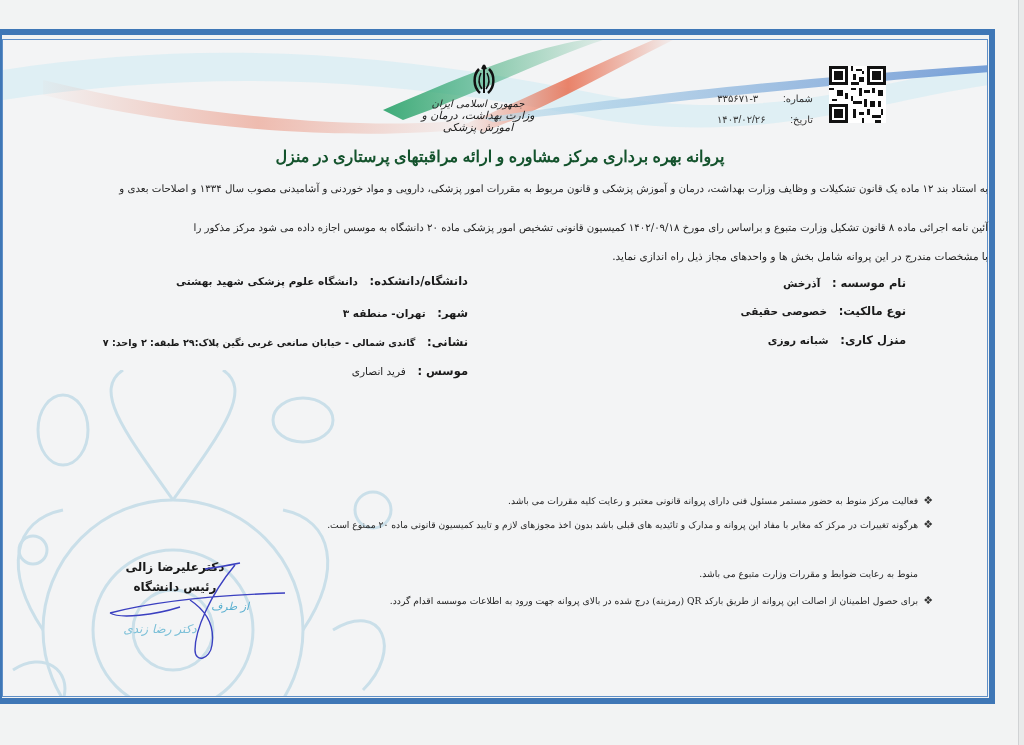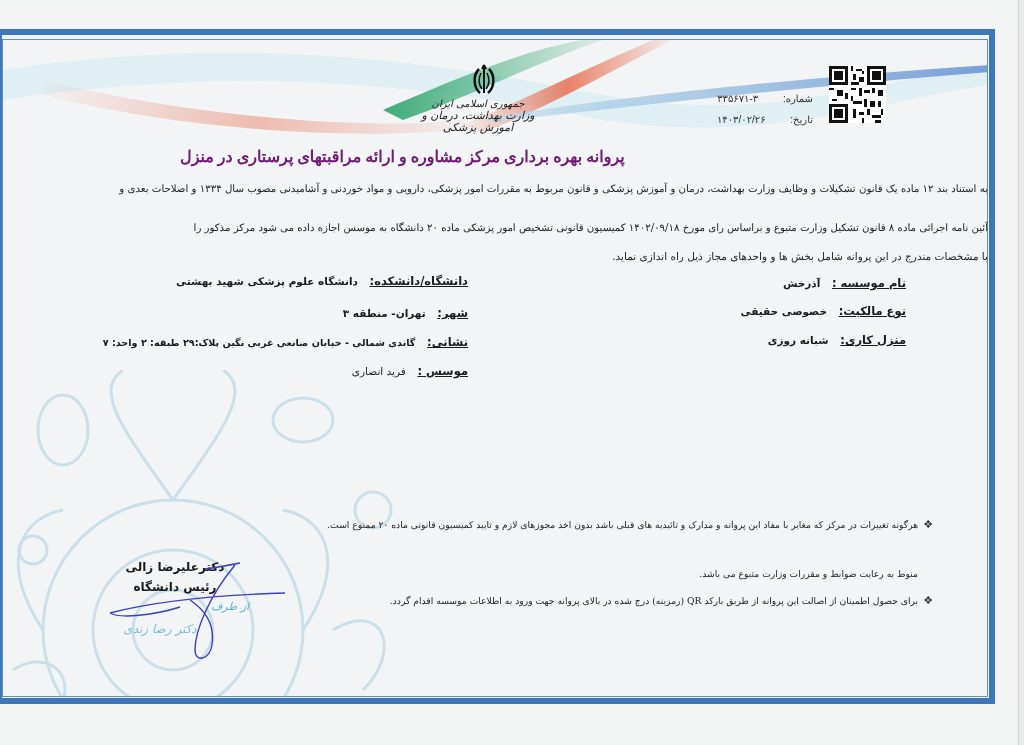--- a/index.html
+++ b/index.html
@@ -33,30 +33,30 @@
   .ministry {
     position:absolute; left:418px; top:98px; width:120px; text-align:center;
     font-family:"DejaVu Serif", serif; font-style:italic; color:#222;
   }
   .ministry .l1 { font-size:10px; line-height:12px; }
   .ministry .l2 { font-size:11px; line-height:12px; }
   .qr { position:absolute; left:829px; top:66px; width:57px; height:57px; }
   .meta { position:absolute; right:205px; direction:rtl; font-size:10px; color:#333; font-family:Liberation Sans, sans-serif; }
   .meta .lbl { margin-left:22px; }
   .title {
-    position:absolute; left:180px; top:147px; width:640px; text-align:left;
-    direction:rtl; font-weight:bold; font-size:16px; color:#701a75;
-    font-family:Liberation Serif, serif;
+    position:absolute; left:180px; top:147px; width:640px; text-align:center;
+    direction:rtl; font-weight:bold; font-size:16px; color:#14532d;
+    font-family:Liberation Sans, sans-serif;
   }
   .para {
     position:absolute; right:30px; width:990px; direction:rtl; text-align:right;
     font-family:"DejaVu Serif", serif; font-size:10.5px; color:#222; white-space:nowrap;
   }
   .field { position:absolute; direction:rtl; font-size:11.5px; color:#1a1a1a; white-space:nowrap; }
-  .field .k { font-weight:bold; margin-left:8px;text-decoration:underline; }
+  .field .k { font-weight:bold; margin-left:8px; }
   .field .v { font-weight:bold; font-size:10.5px; }
   .field .v.light { font-weight:normal; font-family:"DejaVu Serif", serif; }
   .note {
     position:absolute; right:85px; direction:rtl; text-align:right; white-space:nowrap;
     font-family:"DejaVu Serif", serif; font-size:9.2px; color:#222;
   }
   .note .bullet { color:#333; margin-left:5px; font-size:11px; }
   .sig {
     position:absolute; left:120px; width:110px; text-align:center; direction:rtl;
     font-weight:bold; font-size:12px; color:#1a1a1a;
@@ -203,20 +203,23 @@
   </div>
   <div class="field" style="right:550px; top:335px;">
     <span class="k">نشانی:</span>
     <span class="v" style="font-size:9.6px;">گاندی شمالی - خیابان صانعی غربی نگین پلاک:۲۹ طبقه: ۲ واحد: ۷</span>
   </div>
   <div class="field" style="right:550px; top:364px;">
     <span class="k">موسس :</span>
     <span class="v light">فرید انصاری</span>
   </div>
 
+  <div class="note" style="top:494px;">
+    <span class="bullet">❖</span><span>فعالیت مرکز منوط به حضور مستمر مسئول فنی دارای پروانه قانونی معتبر و رعایت کلیه مقررات می باشد.</span>
+  </div>
   <div class="note" style="top:518px;">
     <span class="bullet">❖</span><span>هرگونه تغییرات در مرکز که مغایر با مفاد این پروانه و مدارک و تائیدیه های قبلی باشد بدون اخذ مجوزهای لازم و تایید کمیسیون قانونی ماده ۲۰ ممنوع است.</span>
   </div>
   <div class="note" style="top:568px; right:100px;">
     <span>منوط به رعایت ضوابط و مقررات وزارت متبوع می باشد.</span>
   </div>
   <div class="note" style="top:594px;">
     <span class="bullet">❖</span><span>برای حصول اطمینان از اصالت این پروانه از طریق بارکد  QR  (رمزینه) درج شده در بالای پروانه جهت ورود به اطلاعات موسسه اقدام گردد.</span>
   </div>
 

